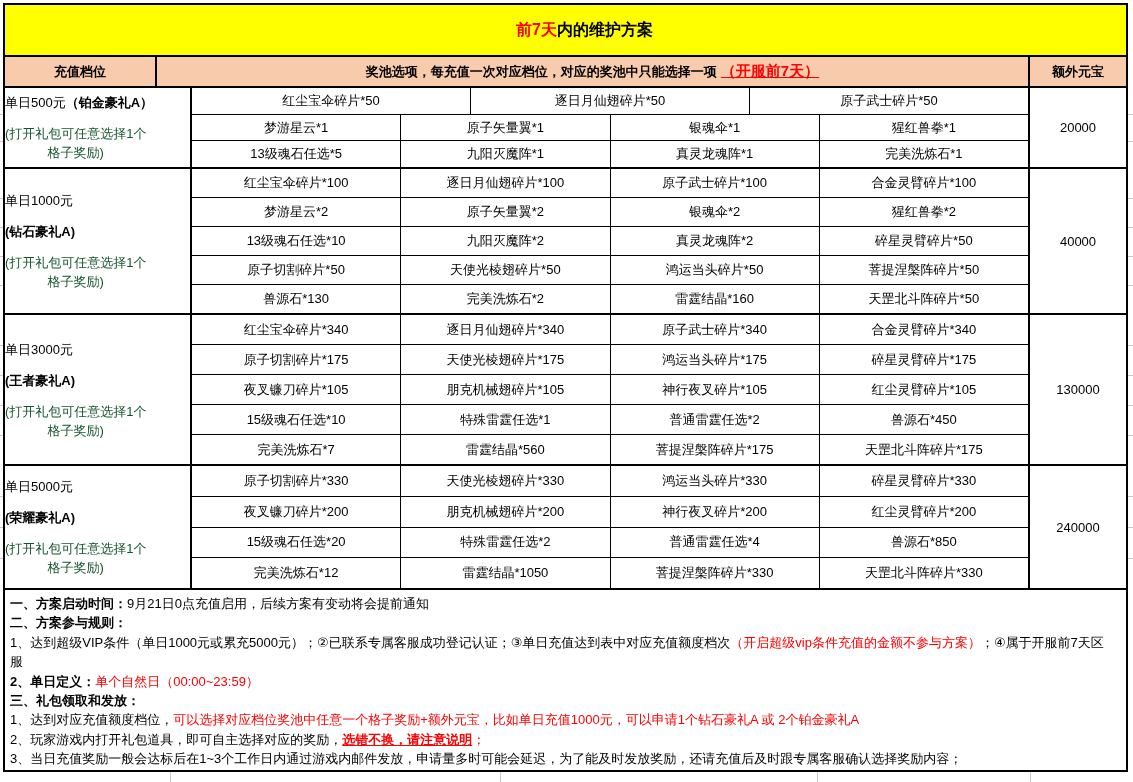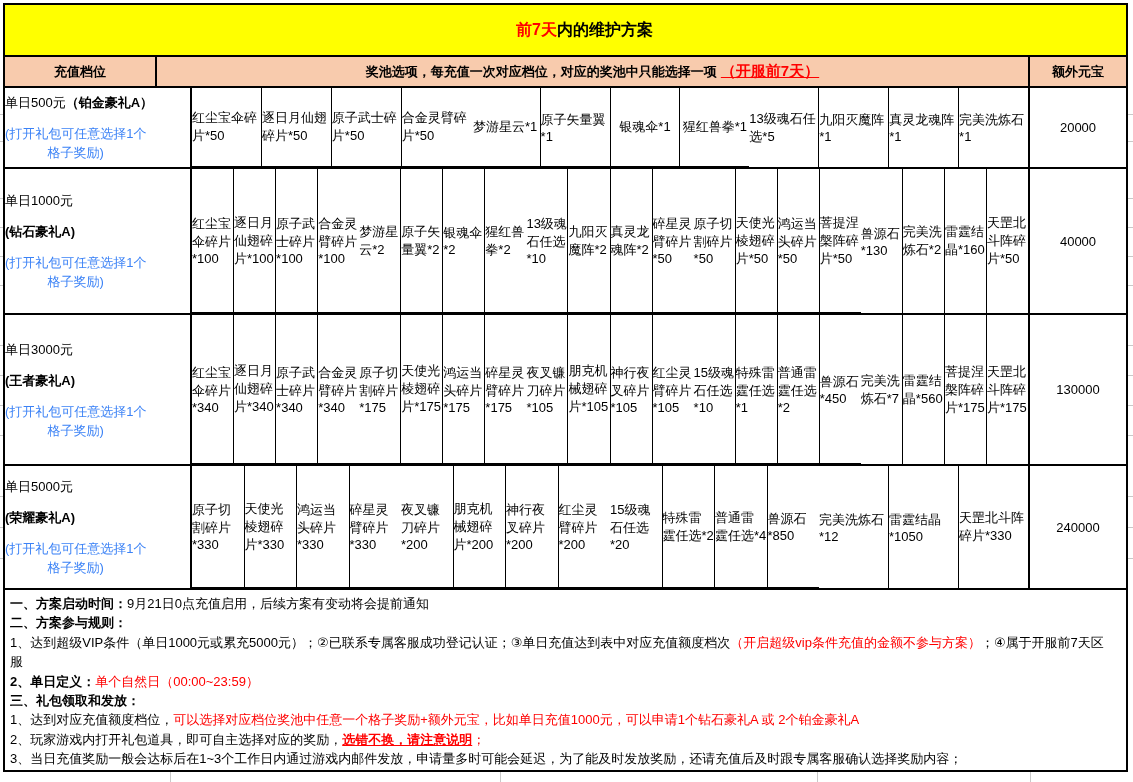--- a/index.html
+++ b/index.html
@@ -12,22 +12,22 @@
   .header-row{height:31px;background:#F8CBAD;border-bottom:2px solid #000;box-sizing:border-box;display:flex;font-weight:bold;}
   .h-cell{display:flex;align-items:center;justify-content:center;font-size:13px;box-sizing:border-box;}
   .h-tier{width:152px;border-right:2px solid #000;}
   .h-pool{flex:1;}
   .h-pool-red{color:#FF0000;font-size:15px;text-decoration:underline;margin-left:4px;white-space:nowrap;}
   .h-extra{width:98px;border-left:2px solid #000;}
   .group{display:flex;border-bottom:2px solid #000;box-sizing:border-box;}
   .g1{height:81px}.g2{height:146px}.g3{height:151px}.g4{height:124px}
   .tier-cell{width:187px;border-right:2px solid #000;box-sizing:border-box;display:flex;flex-direction:column;
              align-items:flex-start;justify-content:center;text-align:center;font-size:13px;line-height:19px;gap:12px;}
-  .tier-note{color:#3b82f6;white-space:pre-line;}
-  .prize-area{flex:1;display:flex;flex-direction:row;}
+  .tier-note{color:#14532d;white-space:pre-line;}
+  .prize-area{flex:1;display:flex;flex-direction:column;text-align:center;}
   .prize-row{flex:1;display:flex;border-bottom:1px solid #000;}
   .prize-row:last-child{border-bottom:none;}
   .prize-cell{flex:1;display:flex;align-items:center;justify-content:center;font-size:13px;border-right:1px solid #000;}
   .prize-cell:last-child{border-right:none;}
   .extra-cell{width:98px;border-left:2px solid #000;box-sizing:border-box;display:flex;align-items:center;justify-content:center;font-size:13px;}
   .notes{height:180px;box-sizing:border-box;padding:4px 12px 0 5px;font-size:13px;}
   .note-line{line-height:19.4px;}
   .bold{font-weight:bold;}
   .red{color:#FF0000;}
   .underline{text-decoration:underline;}
@@ -58,21 +58,20 @@
           <div class="tier-cell">
             <div class="tier-line"><span>单日500元</span><span class="bold">（铂金豪礼A）</span></div>
             <div class="tier-note">(打开礼包可任意选择1个
 格子奖励)</div>
           </div>
           <div class="prize-area">
             <div class="prize-row">
               <div class="prize-cell">红尘宝伞碎片*50</div>
               <div class="prize-cell">逐日月仙翅碎片*50</div>
               <div class="prize-cell">原子武士碎片*50</div>
-              <div class="prize-cell">合金灵臂碎片*50</div>
             </div>
             <div class="prize-row">
               <div class="prize-cell">梦游星云*1</div>
               <div class="prize-cell">原子矢量翼*1</div>
               <div class="prize-cell">银魂伞*1</div>
               <div class="prize-cell">猩红兽拳*1</div>
             </div>
             <div class="prize-row">
               <div class="prize-cell">13级魂石任选*5</div>
               <div class="prize-cell">九阳灭魔阵*1</div>
@@ -186,20 +185,21 @@
             </div>
             <div class="prize-row">
               <div class="prize-cell">15级魂石任选*20</div>
               <div class="prize-cell">特殊雷霆任选*2</div>
               <div class="prize-cell">普通雷霆任选*4</div>
               <div class="prize-cell">兽源石*850</div>
             </div>
             <div class="prize-row">
               <div class="prize-cell">完美洗炼石*12</div>
               <div class="prize-cell">雷霆结晶*1050</div>
+              <div class="prize-cell">菩提涅槃阵碎片*330</div>
               <div class="prize-cell">天罡北斗阵碎片*330</div>
             </div>
           </div>
           <div class="extra-cell">240000</div>
         </div>
       </div>
 
     <div class="notes" id="notes">
         <div class="note-line"><span class="bold">一、方案启动时间：</span><span>9月21日0点充值启用，后续方案有变动将会提前通知</span></div>
         <div class="note-line"><span class="bold">二、方案参与规则：</span></div>

